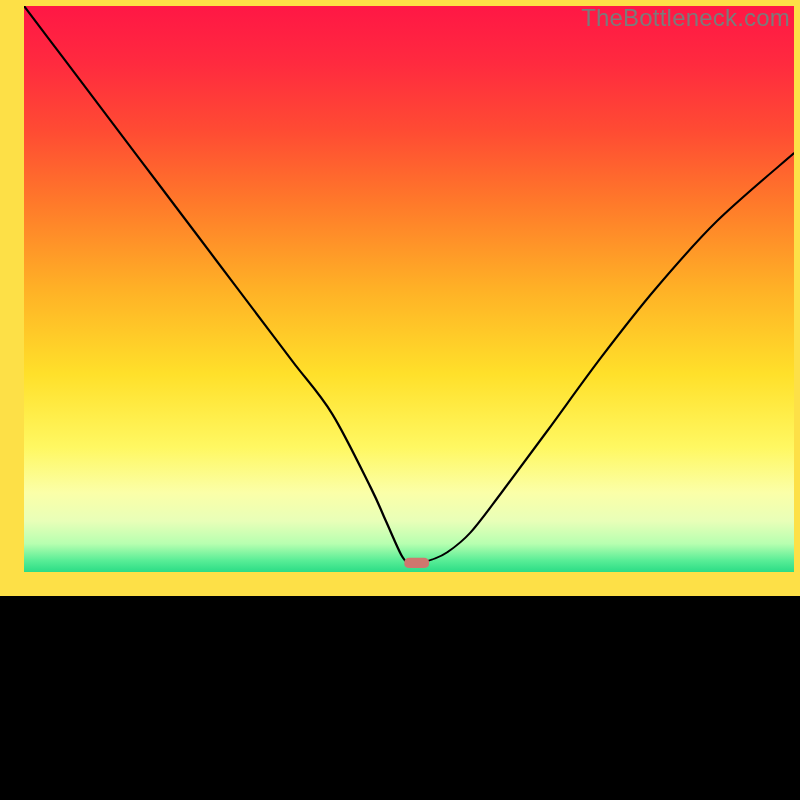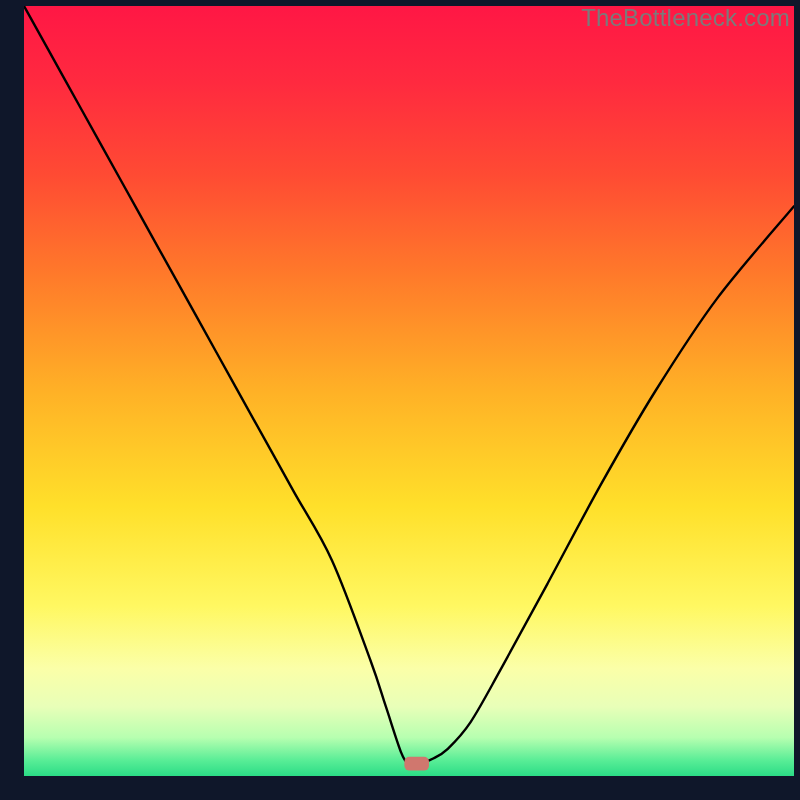--- a/index.html
+++ b/index.html
@@ -5,22 +5,22 @@
   html, body {
     margin: 0;
     padding: 0;
     width: 800px;
     height: 800px;
     overflow: hidden;
     background: #000;
   }
   .outer {
     width: 800px;
-    height: 800px;
-    background: #0f172a;
+    height: 596px;
+    background: #fde047;
     position: relative;
   }
   .watermark {
     position: absolute;
     top: 4px;
     right: 10px;
     font-family: Arial, Helvetica, sans-serif;
     font-size: 24px;
     color: #7b7b7b;
     font-weight: 500;

